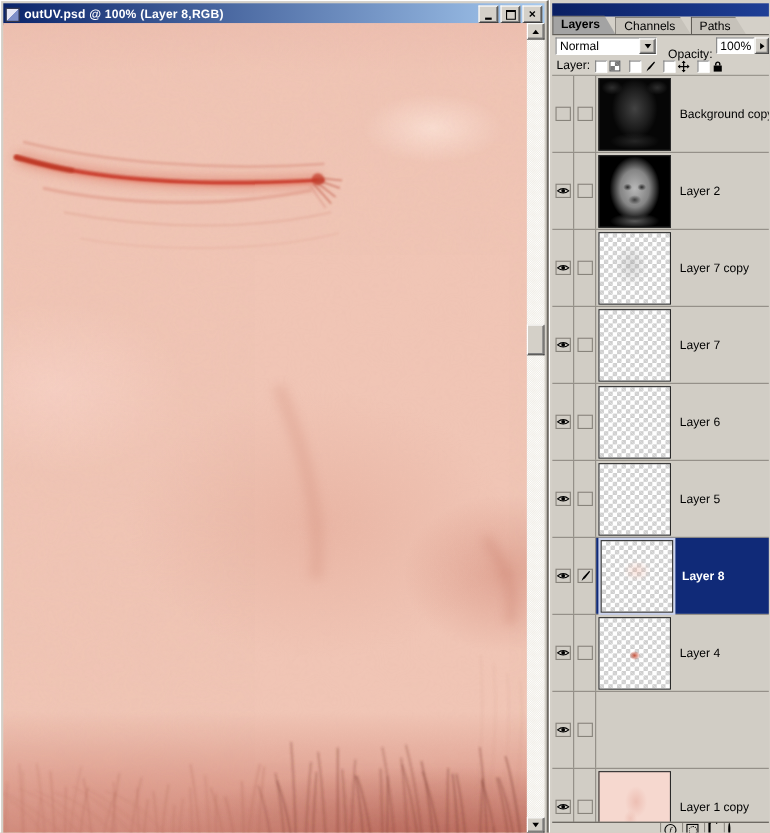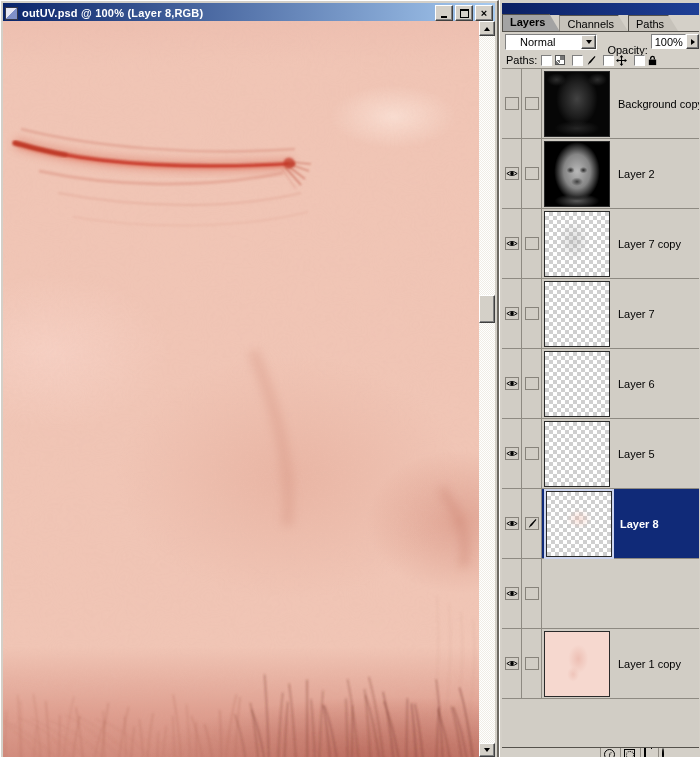--- a/index.html
+++ b/index.html
@@ -58,21 +58,21 @@
   .pal-tabs{position:absolute;left:2px;top:15px;right:1px;height:16px;
     border-bottom:1px solid #55524c;display:flex;align-items:flex-end;}
   .pal-tab{height:16px;line-height:16px;font-size:11px;color:#000;padding:0 14px 0 7px;
     background:#c6c2ba;clip-path:polygon(0 0,calc(100% - 10px) 0,100% 100%,0 100%);
     border-top:1px solid #55524c;border-left:1px solid #55524c;box-sizing:border-box;}
   .pal-tab.active{background:#a3a3a3;font-weight:bold;height:17px;line-height:15px;}
   .pal-controls{position:absolute;left:2px;top:31px;right:1px;height:21px;
     display:flex;align-items:center;padding:0 0 0 3px;box-sizing:border-box;}
   .combo{width:94px;height:16px;background:#fff;border:1px solid;
     border-color:#808080 #fff #fff #808080;box-sizing:border-box;display:flex;align-items:center;position:relative;}
-  .combo .val{font-size:11px;padding-left:14px;flex:1;}
+  .combo .val{font-size:11px;padding-left:3px;flex:1;}
   .combo-btn{width:15px;height:14px;background:#d4d0c8;border:1px solid;
     border-color:#fff #404040 #404040 #fff;box-shadow:inset -1px -1px 0 #808080;box-sizing:border-box;
     display:flex;align-items:center;justify-content:center;}
   .opacity-label{font-size:11px;margin:16px 3px 0 10px;text-align:right;}
   .num-field{width:36px;height:15px;background:#fff;border:1px solid;
     border-color:#808080 #fff #fff #808080;box-sizing:border-box;font-size:11px;
     display:flex;align-items:center;padding-left:3px;}
   .spin-btn{width:13px;height:15px;background:#d4d0c8;border:1px solid;
     border-color:#fff #404040 #404040 #fff;box-shadow:inset -1px -1px 0 #808080;box-sizing:border-box;
     display:flex;align-items:center;justify-content:center;}
@@ -323,21 +323,21 @@
     <span class="opacity-label">Opacity:</span>
     <div class="num-field">
       <span>100%</span>
     </div>
     <span class="spin-btn">
         <span class="arr right"></span>
       </span>
   </div>
 
   <div class="pal-lock">
-    <span class="lock-label">Paths:</span>
+    <span class="lock-label">Layer:</span>
     <span class="lock-group">
       <span class="checkbox"></span>
       <span class="lock-ico">
           <span class="ico-checker"></span>
         </span>
     </span>
     <span class="lock-group">
       <span class="checkbox"></span>
       <span class="lock-ico">
         <svg width="11" height="11" viewBox="0 0 12 12">
@@ -522,20 +522,41 @@
             </svg>
           </span>
     </div>
     <div class="col">
       <span class="well">
             <svg class="brush" width="11" height="11" viewBox="0 0 12 12" style="visibility: hidden;">
         <path d="M10.6,1 L11.4,1.9 6.4,8.3 4.5,9.5 3,11 3.7,9 4.8,7.1 Z" fill="#000"></path>
             </svg>
           </span>
     </div>
+    <div class="row-content">
+      <div class="thumb t-checker-red-dot"></div>
+      <span class="layer-name">Layer 4</span>
+    </div>
+  </div>
+      <div class="layer-row">
+    <div class="col">
+      <span class="well">
+            <svg class="eye" width="13" height="9" viewBox="0 0 14 10" style="visibility: visible;">
+        <path d="M1,5 Q7,0.3 13,5 Q7,9.7 1,5 Z" fill="none" stroke="#000" stroke-width="1.1"></path>
+        <circle cx="7" cy="5" r="2" fill="#000"></circle>
+            </svg>
+          </span>
+    </div>
+    <div class="col">
+      <span class="well">
+            <svg class="brush" width="11" height="11" viewBox="0 0 12 12" style="visibility: hidden;">
+        <path d="M10.6,1 L11.4,1.9 6.4,8.3 4.5,9.5 3,11 3.7,9 4.8,7.1 Z" fill="#000"></path>
+            </svg>
+          </span>
+    </div>
   </div>
       <div class="layer-row">
     <div class="col">
       <span class="well">
             <svg class="eye" width="13" height="9" viewBox="0 0 14 10" style="visibility: visible;">
         <path d="M1,5 Q7,0.3 13,5 Q7,9.7 1,5 Z" fill="none" stroke="#000" stroke-width="1.1"></path>
         <circle cx="7" cy="5" r="2" fill="#000"></circle>
             </svg>
           </span>
     </div>

